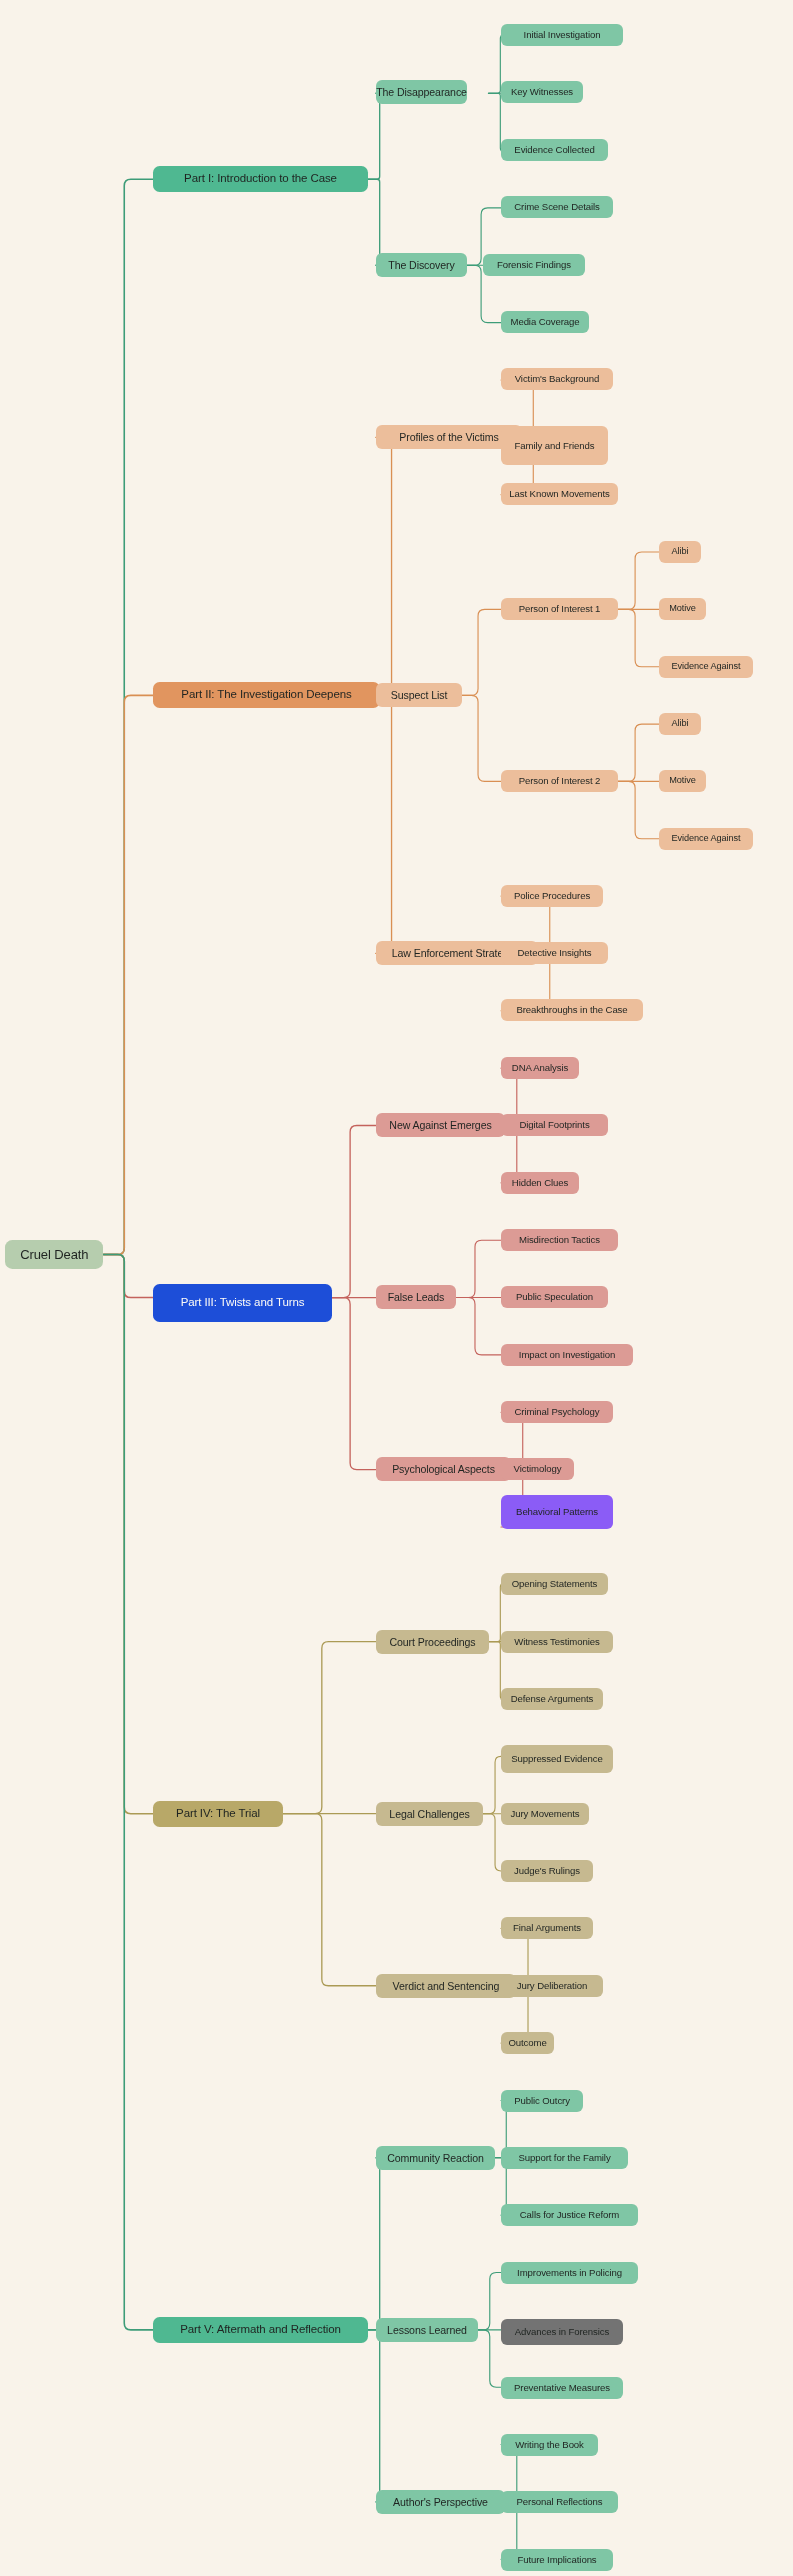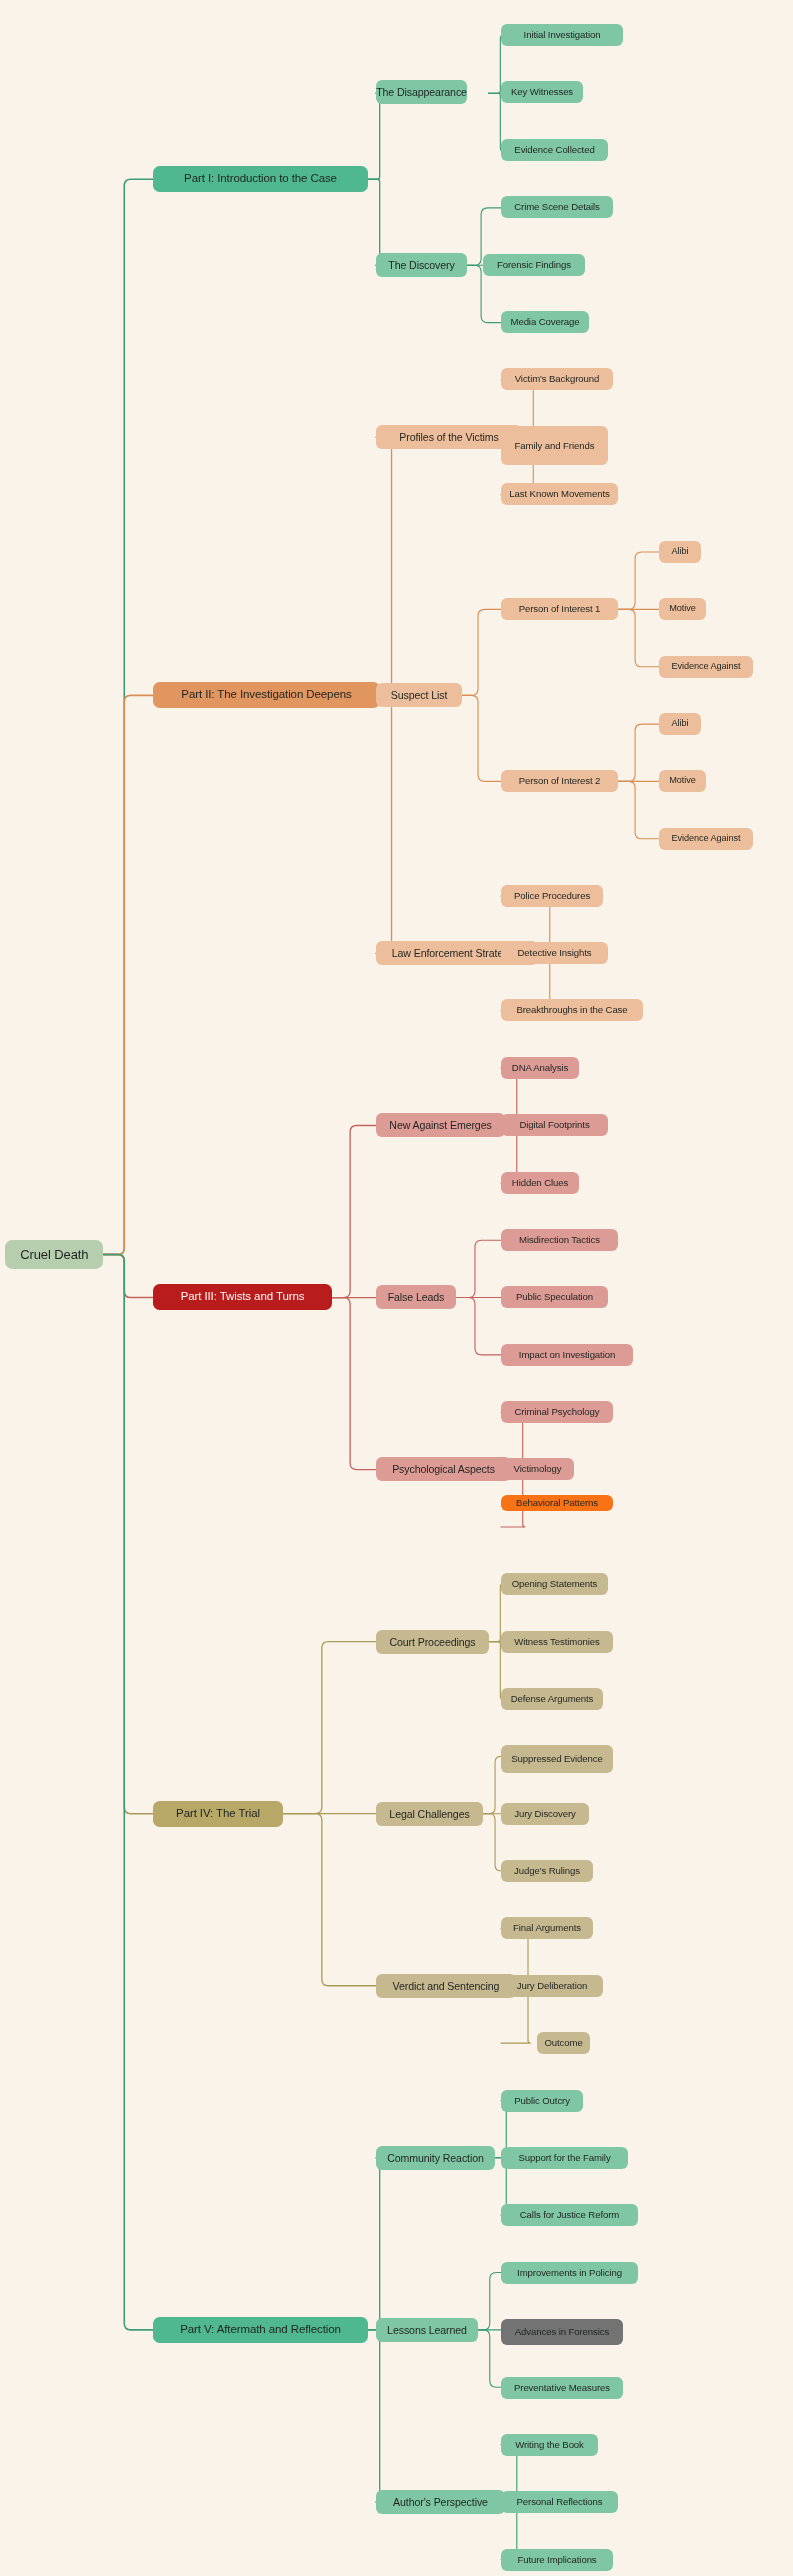--- a/index.html
+++ b/index.html
@@ -116,21 +116,21 @@
       <path d="M 725 3533.5 L 733 3533.5 Q 743 3533.5 743 3543.5 L 743 3610.5 Q 743 3620.5 753 3620.5 L 760 3620.5" fill="none" stroke="#3d9c78" stroke-width="1.7" stroke-linecap="round"></path>
       <path d="M 558 3533.5 L 572 3533.5 Q 576 3533.5 576 3537.5 L 576 3790.5 Q 576 3794.5 580 3794.5 L 570 3794.5" fill="none" stroke="#3d9c78" stroke-width="2" stroke-linecap="round"></path>
       <path d="M 766 3794.5 L 780 3794.5 Q 784 3794.5 784 3790.5 L 784 3711.5 Q 784 3707.5 788 3707.5 L 760 3707.5" fill="none" stroke="#3d9c78" stroke-width="1.7" stroke-linecap="round"></path>
       <path d="M 766 3794.5 L 760 3794.5" fill="none" stroke="#3d9c78" stroke-width="1.7" stroke-linecap="round"></path>
       <path d="M 766 3794.5 L 780 3794.5 Q 784 3794.5 784 3798.5 L 784 3877.5 Q 784 3881.5 788 3881.5 L 760 3881.5" fill="none" stroke="#3d9c78" stroke-width="1.7" stroke-linecap="round"></path>
     </svg>
   <div id="nodes">
       <div class="node lvl0" style="left: 5.3px; top: 1240px; width: 98px; height: 29px; background: rgb(182, 205, 174);">Cruel Death</div>
       <div class="node lvl1" style="left: 153px; top: 166px; width: 215px; height: 26px; background: rgb(79, 184, 145);">Part I: Introduction to the Case</div>
       <div class="node lvl1" style="left: 153px; top: 682px; width: 227px; height: 26px; background: rgb(225, 149, 95);">Part II: The Investigation Deepens</div>
-      <div class="node lvl1 white-text" style="left: 153px; top: 1284px; width: 179px; height: 26px; background: #b91c1c;">Part III: Twists and Turns</div>
+      <div class="node lvl1 white-text" style="left: 153px; top: 1284px; width: 179px; height: 38px; background: #1d4ed8;">Part III: Twists and Turns</div>
       <div class="node lvl1" style="left: 153px; top: 1801px; width: 130px; height: 26px; background: rgb(184, 168, 104);">Part IV: The Trial</div>
       <div class="node lvl1" style="left: 153px; top: 2317px; width: 215px; height: 26px; background: rgb(79, 184, 145);">Part V: Aftermath and Reflection</div>
       <div class="node lvl2" style="left: 376px; top: 80px; width: 91px; height: 24.4px; background: rgb(127, 198, 165);">The Disappearance</div>
       <div class="node lvl2" style="left: 376px; top: 253px; width: 91px; height: 24.4px; background: rgb(127, 198, 165);">The Discovery</div>
       <div class="node lvl2" style="left: 376px; top: 425px; width: 146px; height: 24.4px; background: rgb(236, 190, 155);">Profiles of the Victims</div>
       <div class="node lvl2" style="left: 376px; top: 683px; width: 86px; height: 24.4px; background: rgb(236, 190, 155);">Suspect List</div>
       <div class="node lvl2" style="left: 376px; top: 941px; width: 162px; height: 24.4px; background: rgb(236, 190, 155);">Law Enforcement Strategies</div>
       <div class="node lvl2" style="left: 376px; top: 1113px; width: 129px; height: 24.4px; background: rgb(220, 155, 149);">New Against Emerges</div>
       <div class="node lvl2" style="left: 376px; top: 1285px; width: 80px; height: 24.4px; background: rgb(220, 155, 149);">False Leads</div>
       <div class="node lvl2" style="left: 376px; top: 1457px; width: 135px; height: 24.4px; background: rgb(220, 155, 149);">Psychological Aspects</div>
@@ -155,30 +155,30 @@
       <div class="node lvl3" style="left: 501px; top: 942px; width: 107px; height: 22.4px; background: rgb(236, 190, 155);">Detective Insights</div>
       <div class="node lvl3" style="left: 501px; top: 999px; width: 142px; height: 22.4px; background: rgb(236, 190, 155);">Breakthroughs in the Case</div>
       <div class="node lvl3" style="left: 501px; top: 1057px; width: 78px; height: 22.4px; background: rgb(220, 155, 149);">DNA Analysis</div>
       <div class="node lvl3" style="left: 501px; top: 1114px; width: 107px; height: 22.4px; background: rgb(220, 155, 149);">Digital Footprints</div>
       <div class="node lvl3" style="left: 501px; top: 1172px; width: 78px; height: 22.4px; background: rgb(220, 155, 149);">Hidden Clues</div>
       <div class="node lvl3" style="left: 501px; top: 1229px; width: 117px; height: 22.4px; background: rgb(220, 155, 149);">Misdirection Tactics</div>
       <div class="node lvl3" style="left: 501px; top: 1286px; width: 107px; height: 22.4px; background: rgb(220, 155, 149);">Public Speculation</div>
       <div class="node lvl3" style="left: 501px; top: 1344px; width: 132px; height: 22.4px; background: rgb(220, 155, 149);">Impact on Investigation</div>
       <div class="node lvl3" style="left: 501px; top: 1401px; width: 112px; height: 22.4px; background: rgb(220, 155, 149);">Criminal Psychology</div>
       <div class="node lvl3" style="left: 501px; top: 1458px; width: 73px; height: 22.4px; background: rgb(220, 155, 149);">Victimology</div>
-      <div class="node lvl3" style="left: 501px; top: 1495px; width: 112px; height: 16px; background: #f97316;">Behavioral Patterns</div>
+      <div class="node lvl3" style="left: 501px; top: 1495px; width: 112px; height: 34px; background: #8b5cf6;">Behavioral Patterns</div>
       <div class="node lvl3" style="left: 501px; top: 1573px; width: 107px; height: 22.4px; background: rgb(198, 185, 144);">Opening Statements</div>
       <div class="node lvl3" style="left: 501px; top: 1631px; width: 112px; height: 22.4px; background: rgb(198, 185, 144);">Witness Testimonies</div>
       <div class="node lvl3" style="left: 501px; top: 1688px; width: 102px; height: 22.4px; background: rgb(198, 185, 144);">Defense Arguments</div>
       <div class="node lvl3" style="left: 501px; top: 1745px; width: 112px; height: 28px; background: rgb(198, 185, 144);">Suppressed Evidence</div>
-      <div class="node lvl3" style="left: 501px; top: 1803px; width: 88px; height: 22.4px; background: rgb(198, 185, 144);">Jury Discovery</div>
+      <div class="node lvl3" style="left: 501px; top: 1803px; width: 88px; height: 22.4px; background: rgb(198, 185, 144);">Jury Movements</div>
       <div class="node lvl3" style="left: 501px; top: 1860px; width: 92px; height: 22.4px; background: rgb(198, 185, 144);">Judge's Rulings</div>
       <div class="node lvl3" style="left: 501px; top: 1917px; width: 92px; height: 22.4px; background: rgb(198, 185, 144);">Final Arguments</div>
       <div class="node lvl3" style="left: 501px; top: 1975px; width: 102px; height: 22.4px; background: rgb(198, 185, 144);">Jury Deliberation</div>
-      <div class="node lvl3" style="left: 501px; top: 2032px; width: 53px; height: 22.4px; background: rgb(198, 185, 144); margin-left: 36px;">Outcome</div>
+      <div class="node lvl3" style="left: 501px; top: 2032px; width: 53px; height: 22.4px; background: rgb(198, 185, 144);">Outcome</div>
       <div class="node lvl3" style="left: 501px; top: 2090px; width: 82px; height: 22.4px; background: rgb(127, 198, 165);">Public Outcry</div>
       <div class="node lvl3" style="left: 501px; top: 2147px; width: 127px; height: 22.4px; background: rgb(127, 198, 165);">Support for the Family</div>
       <div class="node lvl3" style="left: 501px; top: 2204px; width: 137px; height: 22.4px; background: rgb(127, 198, 165);">Calls for Justice Reform</div>
       <div class="node lvl3" style="left: 501px; top: 2262px; width: 137px; height: 22.4px; background: rgb(127, 198, 165);">Improvements in Policing</div>
       <div class="node lvl3" style="left: 501px; top: 2319px; width: 122px; height: 26px; background: #737373;">Advances in Forensics</div>
       <div class="node lvl3" style="left: 501px; top: 2377px; width: 122px; height: 22.4px; background: rgb(127, 198, 165);">Preventative Measures</div>
       <div class="node lvl3" style="left: 501px; top: 2434px; width: 97px; height: 22.4px; background: rgb(127, 198, 165);">Writing the Book</div>
       <div class="node lvl3" style="left: 501px; top: 2491px; width: 117px; height: 22.4px; background: rgb(127, 198, 165);">Personal Reflections</div>
       <div class="node lvl3" style="left: 501px; top: 2549px; width: 112px; height: 22.4px; background: rgb(127, 198, 165);">Future Implications</div>
       <div class="node lvl4" style="left: 659px; top: 541px; width: 42px; height: 22px; background: rgb(236, 190, 155);">Alibi</div>

